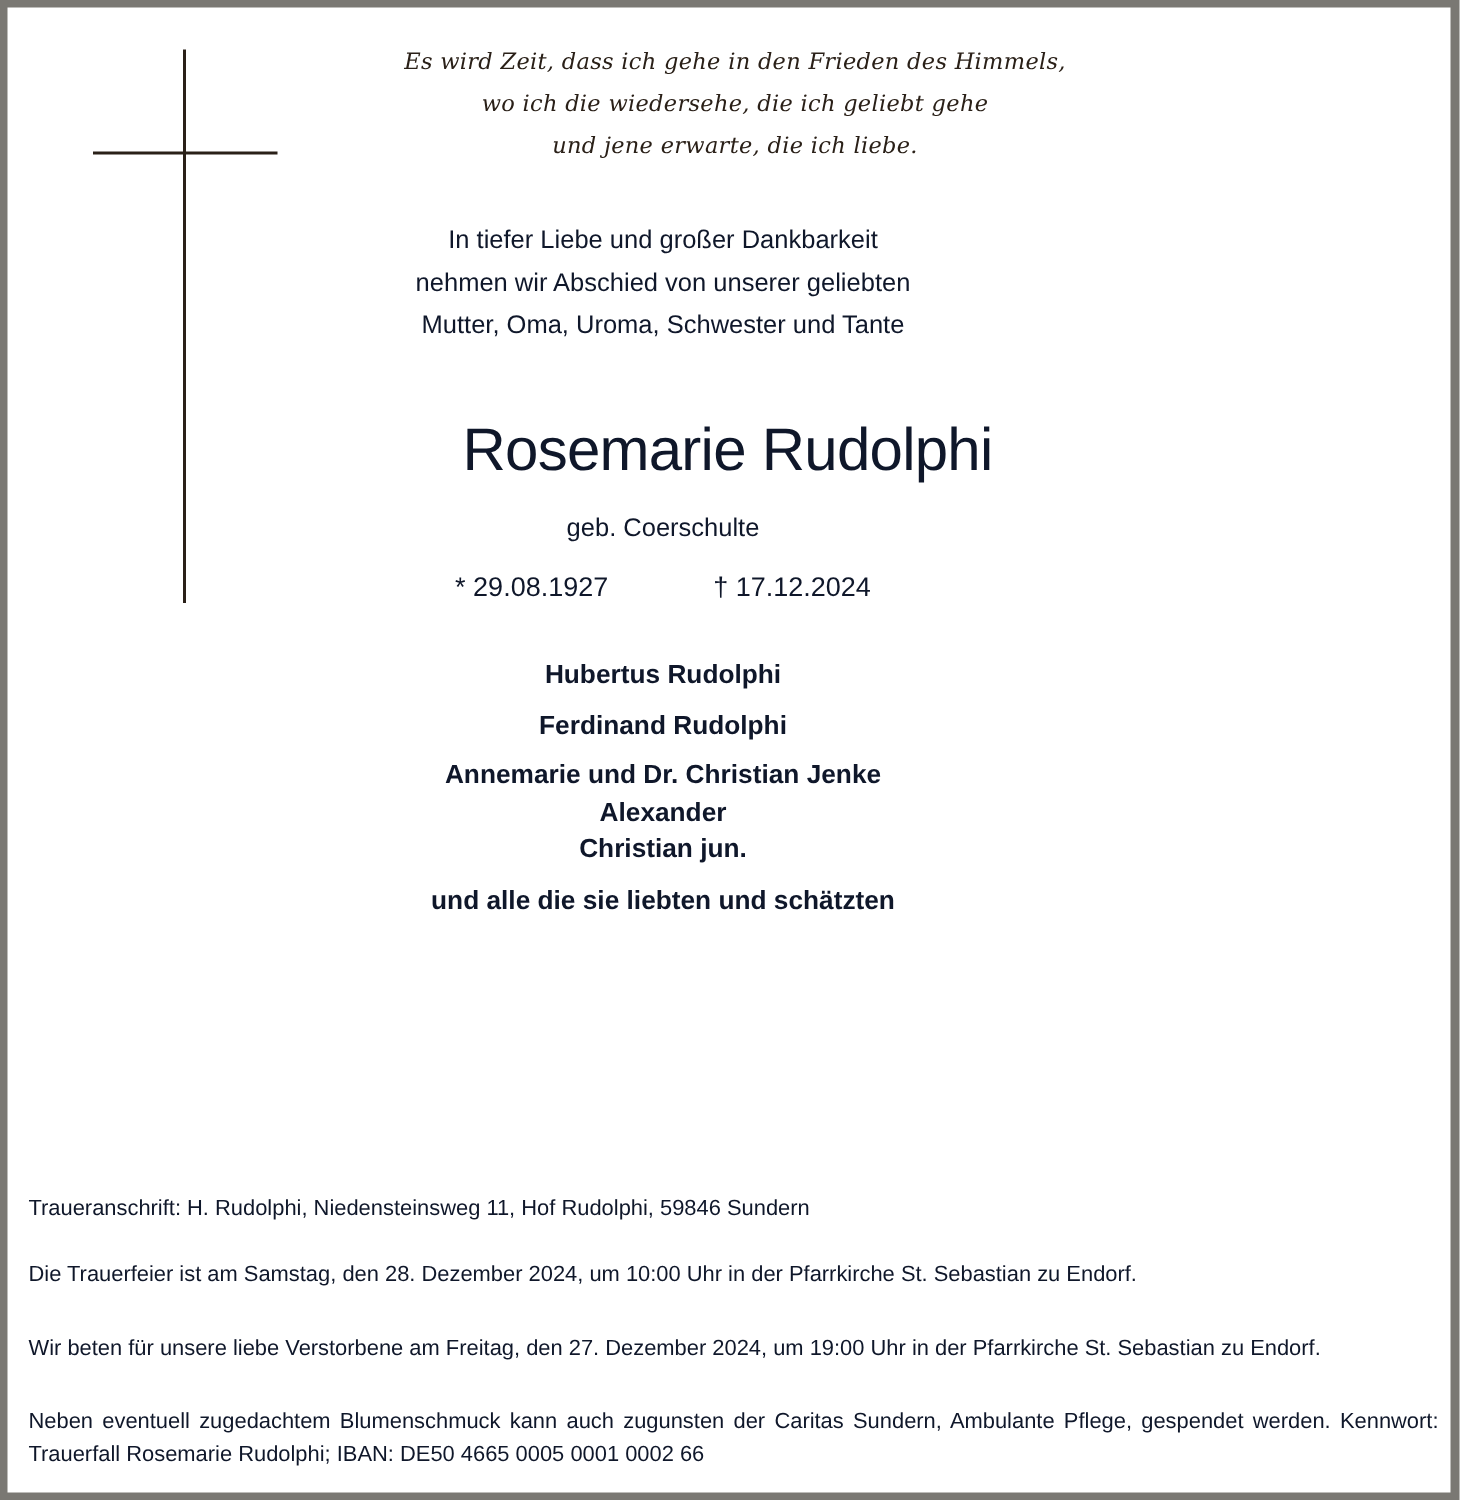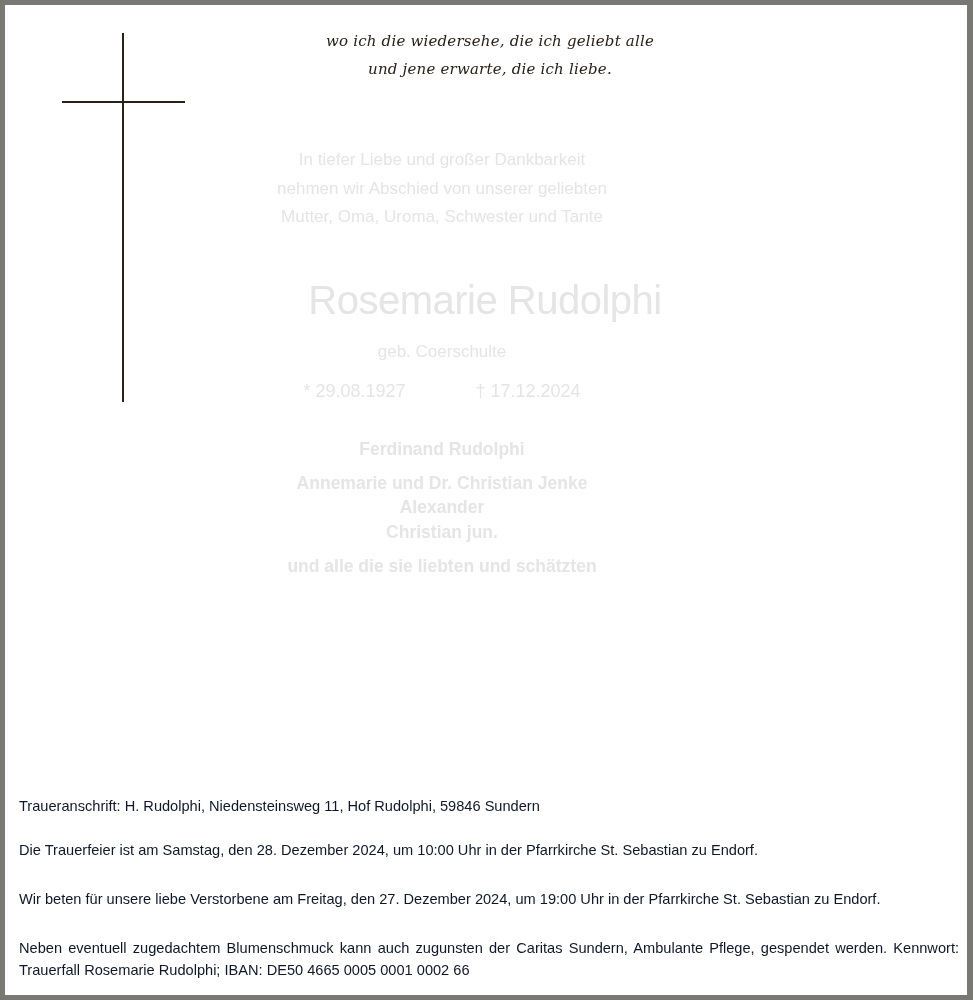--- a/index.html
+++ b/index.html
@@ -2,21 +2,21 @@
 <html><head>
 <meta charset="utf-8">
 <style>
   html, body { margin:0; padding:0; }
   body { width:973px; height:1000px; background:#7a7873; position:relative; overflow:hidden; }
   .paper { position:absolute; left:5px; top:5px; width:962px; height:990px; background:#ffffff; }
   .cross-v { position:absolute; left:117px; top:28px; width:2px; height:369px; background:#2a2018; }
   .cross-h { position:absolute; left:57px; top:96px; width:123px; height:2px; background:#2a2018; }
   .verse { position:absolute; left:240px; top:27px; width:500px; text-align:center;
            font-family:"DejaVu Serif", serif; font-style:italic; font-size:15px; line-height:28px; color:#2a2018; letter-spacing:0.2px; }
-  .center { position:absolute; left:0; width:884px; text-align:center; color:#e5e5e5; font-family:"Liberation Sans", sans-serif; }
+  .center { position:absolute; left:0; width:884px; text-align:center; color:#0f172a; font-family:"Liberation Sans", sans-serif; }
   .intro { top:146px; font-size:17px; line-height:28.5px; }
   .name { top:276px; font-size:40px; line-height:48px; letter-spacing:-0.5px;padding-left:43px; }
   .birth { top:340px; font-size:17px; line-height:24px; }
   .dates { top:379px; font-size:18px; line-height:24px; }
   .dates span { display:inline-block; }
   .dates .gap { width:70px; }
   .mourners { top:437px; font-size:17.5px; font-weight:bold; line-height:24.5px; }
   .mourners .grp { margin-bottom:9px; }
   .mourners .grp.tight { margin-bottom:10px; }
   .footer { position:absolute; left:19px; width:940px; font-family:"Liberation Sans", sans-serif; font-size:14.6px; line-height:21.5px; color:#0f172a; }
@@ -27,37 +27,41 @@
 </style>
 </head>
 <body>
 
 <div class="paper">
   <div class="cross-v"></div>
   <div class="cross-h"></div>
 </div>
 
 <div class="verse">
-  <div>wo ich die wiedersehe, die ich geliebt alle</div>
+  <div>Es wird Zeit, dass ich gehe in den Frieden des Himmels,</div>
+  <div>wo ich die wiedersehe, die ich geliebt gehe</div>
   <div>und jene erwarte, die ich liebe.</div>
 </div>
 
 <div class="center intro">
   <div>In tiefer Liebe und großer Dankbarkeit</div>
   <div>nehmen wir Abschied von unserer geliebten</div>
   <div>Mutter, Oma, Uroma, Schwester und Tante</div>
 </div>
 
 <div class="center name">Rosemarie Rudolphi</div>
 <div class="center birth">geb. Coerschulte</div>
 <div class="center dates">
   <span>* 29.08.1927</span><span class="gap"></span><span>† 17.12.2024</span>
 </div>
 
 <div class="center mourners">
+  <div class="grp">
+    <div>Hubertus Rudolphi</div>
+  </div>
   <div class="grp">
     <div>Ferdinand Rudolphi</div>
   </div>
   <div class="grp tight">
     <div>Annemarie und Dr. Christian Jenke</div>
     <div>Alexander</div>
     <div>Christian jun.</div>
   </div>
   <div class="grp">
     <div>und alle die sie liebten und schätzten</div>

